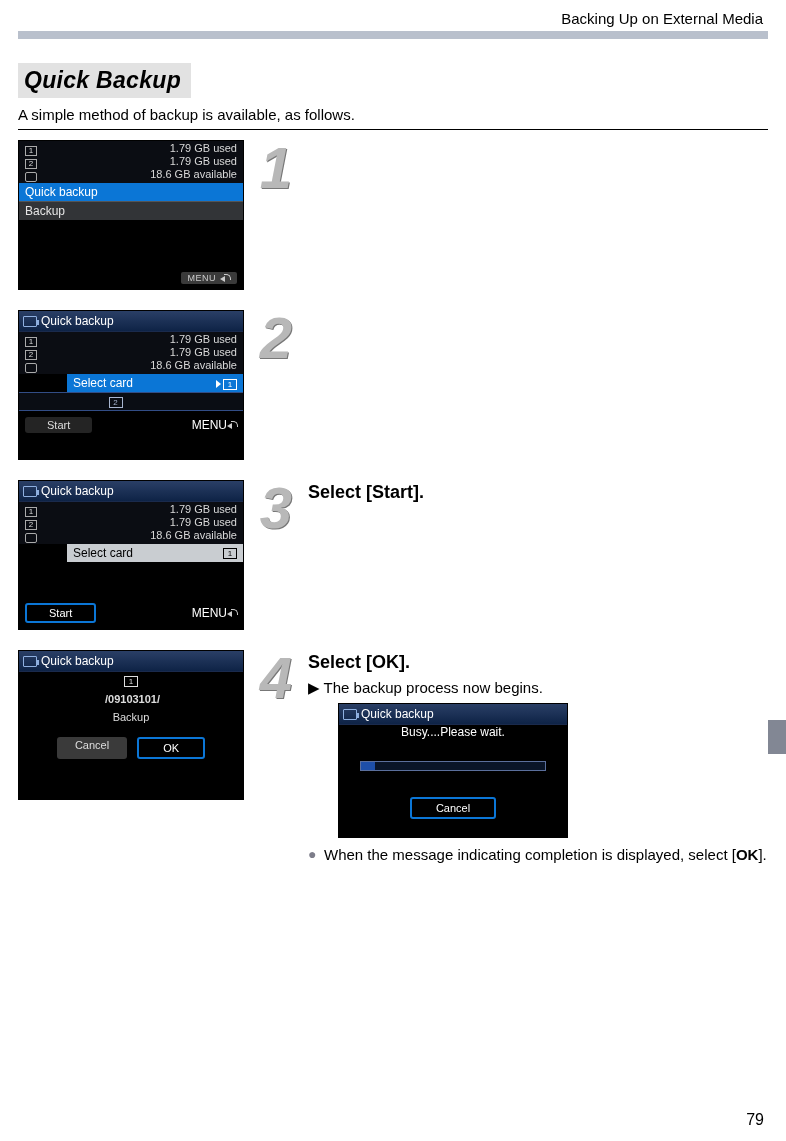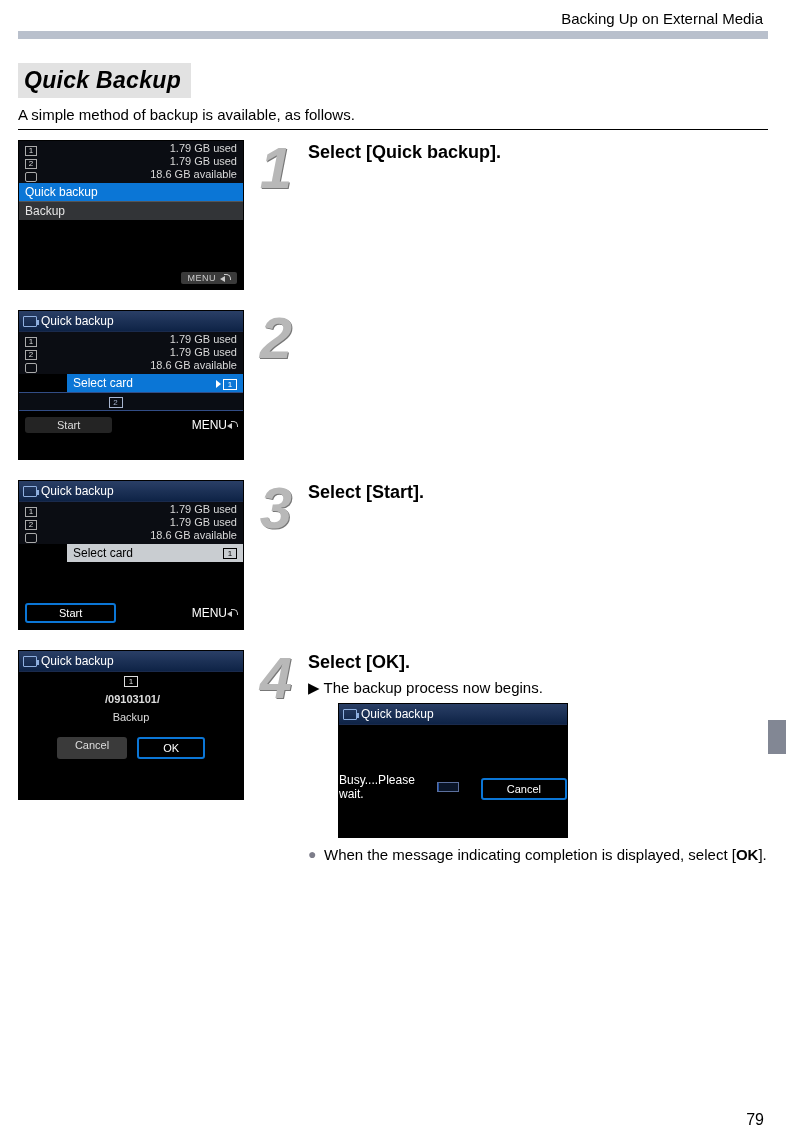--- a/index.html
+++ b/index.html
@@ -233,21 +233,21 @@
     background: #000;
     display: flex;
     justify-content: space-between;
     align-items: center;
     padding: 6px 6px 6px 6px;
   }
   .s-startbtn {
     background: #242424;
     color: #ddd;
     border-radius: 3px;
-    padding: 2px 32px;
+    padding: 2px 22px;
     font-size: 11px;
   }
   .s-startbtn.sel {
     background: #000;
     border: 2px solid #0b76d6;
     color: #fff;
   }
   
   .screen4 {
     height: 148px;
@@ -295,24 +295,23 @@
     background: #000;
     color: #fff;
     font-size: 12px;
     margin-left: 30px;
     margin-top: 4px;
   }
   .busy-body {
     height: 112px;
     background: #000;
     display: flex;
-    flex-direction: row;
+    flex-direction: column;
     align-items: center;
     justify-content: flex-start;
-    padding-top: 12px;
     gap: 22px;
     font-size: 12px;
   }
   .busy-bar {
     width: 82%;
     height: 10px;
     border: 1px solid #5b6f9c;
     background: #0a1528;
     position: relative;
   }
@@ -390,23 +389,20 @@
         <div class="s-menuitem dark">Backup</div>
         <div class="s-bottom">
           <span class="mlabel">
               <span>MENU</span>
               <span class="back-arrow"></span>
             </span>
         </div>
       </div>
     </div>
     <div class="step-num">1</div>
-    <div class="step-body">
-      <p class="step-heading">Select [Quick backup].</p>
-    </div>
   </div>
 
   
   <div class="step">
     <div class="thumb">
       <div class="screen">
         <div class="s-titlebar">
           <span class="ticon"></span>
           <span>Quick backup</span>
         </div>

